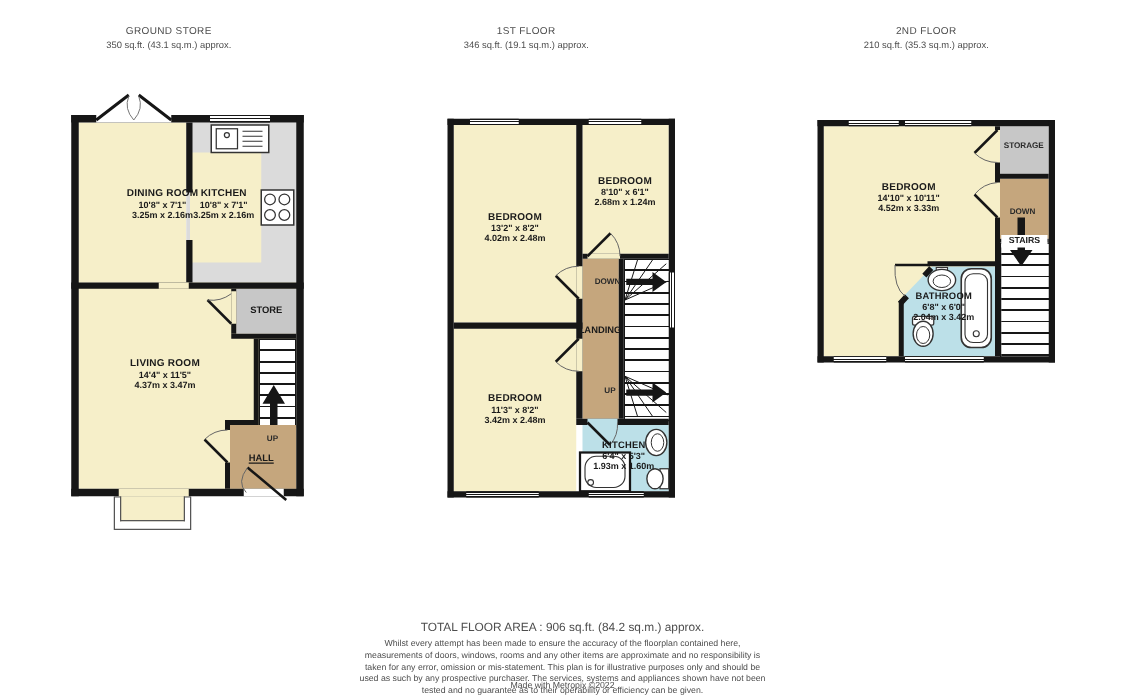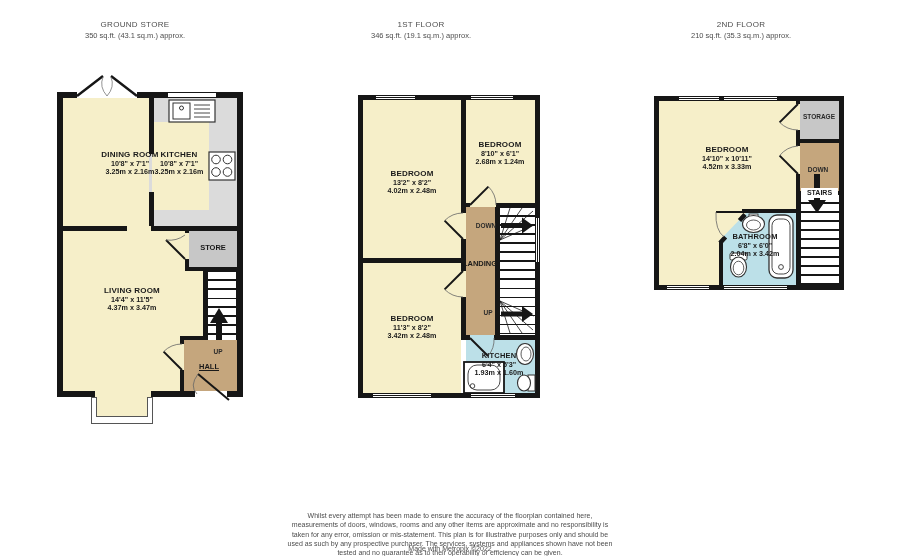--- a/index.html
+++ b/index.html
@@ -293,16 +293,17 @@
     </div>
     <div class="lbl" style="left:101px;top:137px;">
       <div class="rn" style="font-size:7.5px;">BATHROOM</div>
       <div class="rd">6'8" x 6'0"</div>
       <div class="rd">2.04m x 3.42m</div>
     </div>
     <div class="lbl sm" style="left:165px;top:17px;">STORAGE</div>
     <div class="lbl sm" style="left:164px;top:70px;">DOWN</div>
   </div>
 
+  <div id="ft-total">TOTAL FLOOR AREA : 906 sq.ft. (84.2 sq.m.) approx.</div>
   <div id="ft-disc">Whilst every attempt has been made to ensure the accuracy of the floorplan contained here, measurements of doors, windows, rooms and any other items are approximate and no responsibility is taken for any error, omission or mis-statement. This plan is for illustrative purposes only and should be used as such by any prospective purchaser. The services, systems and appliances shown have not been tested and no guarantee as to their operability or efficiency can be given.</div>
   <div id="ft-credit">Made with Metropix ©2022</div>
 
 </div>
 
 </body></html>

